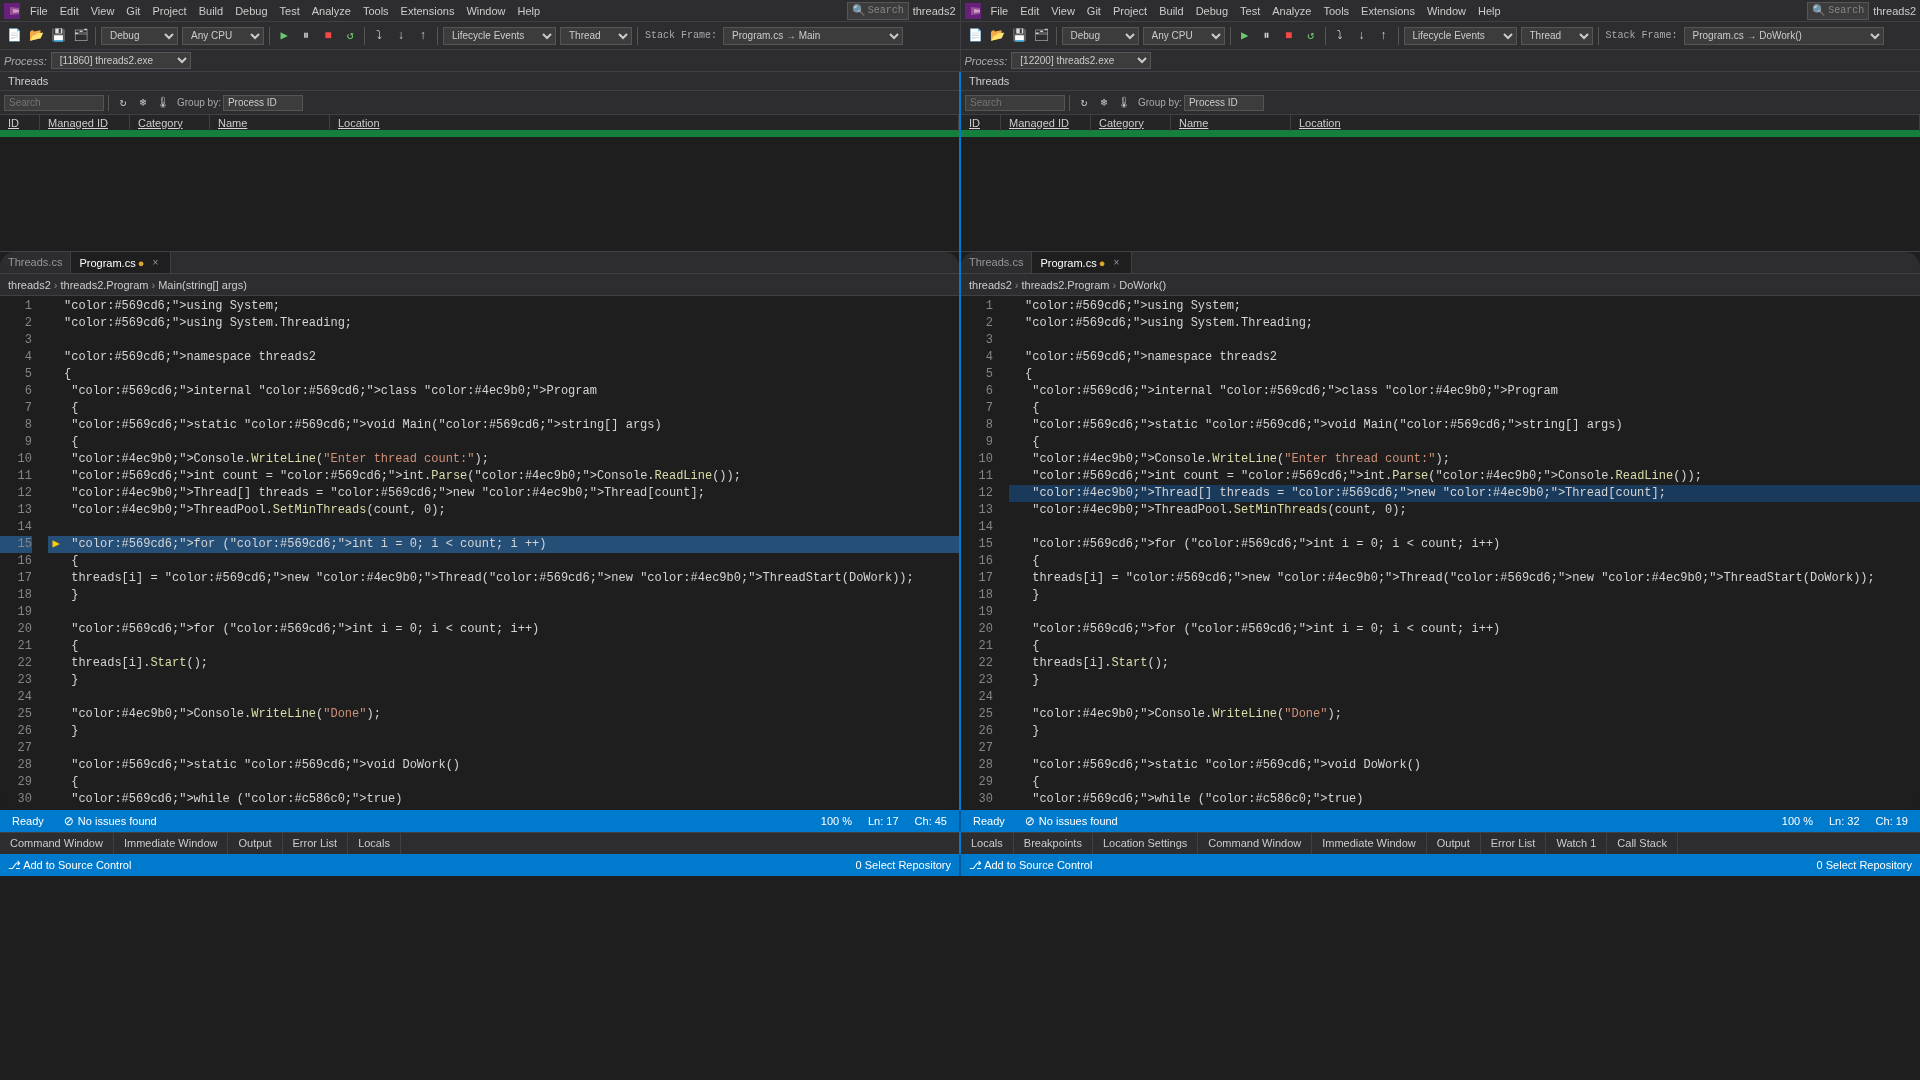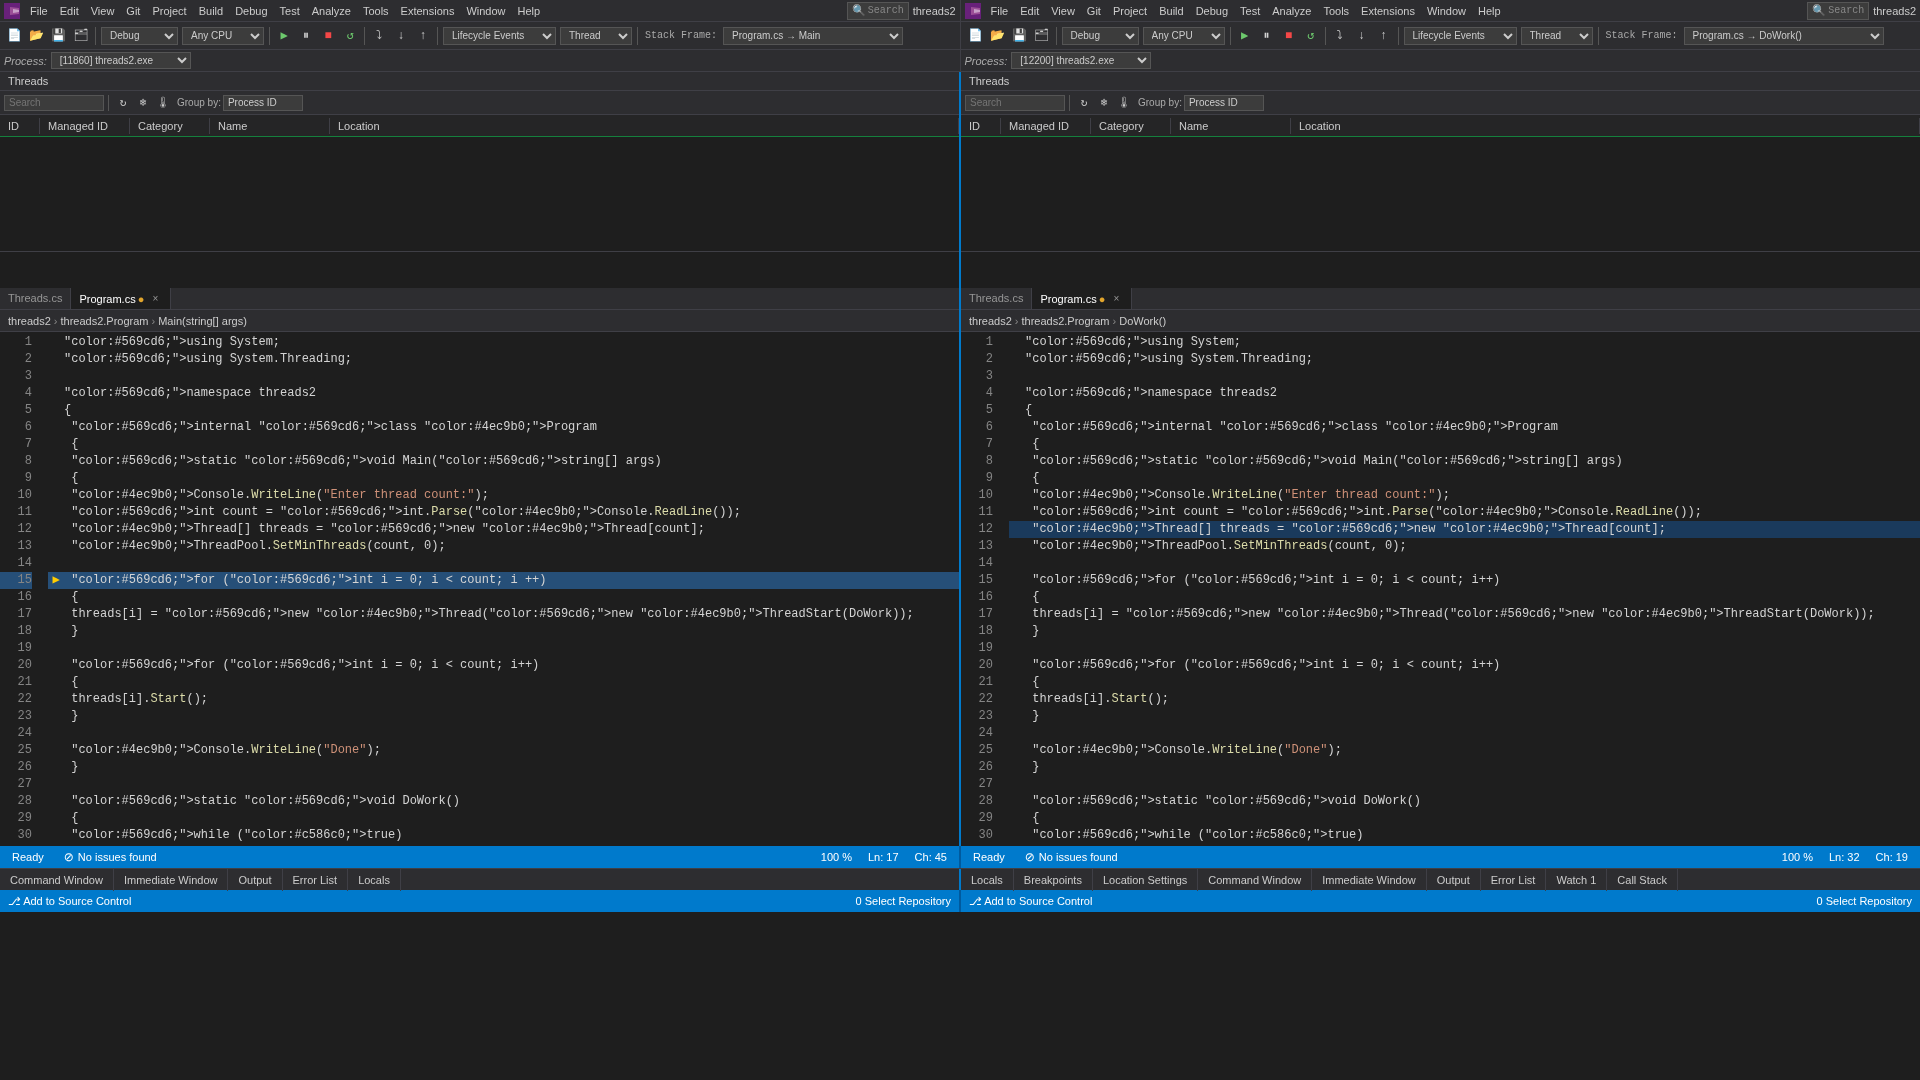--- a/index.html
+++ b/index.html
@@ -156,21 +156,20 @@
       display: flex;
       flex: 1;
       overflow: hidden;
     }
     .pane {
       flex: 1;
       display: flex;
       flex-direction: column;
       overflow: hidden;
       border-right: 2px solid #007acc;
-      gap: 36px;
     }
     .pane:last-child { border-right: none; }
 
     
     .threads-panel {
       height: 180px;
       background: #1e1e1e;
       border-bottom: 1px solid #3f3f46;
       display: flex;
       flex-direction: column;
@@ -196,23 +195,24 @@
       border: 1px solid #555;
       color: #ccc;
       font-size: 10px;
       padding: 1px 4px;
       height: 16px;
       width: 100px;
     }
     .threads-header {
       display: flex;
       background: #252526;
-      border-bottom: 1px solid #15803d;
-      height: 22px;
-      align-items: center;
+      border-bottom: 7px solid #15803d;
+      height: 22px;
+      align-items: center;
+      text-decoration: underline;
     }
     .threads-col {
       padding: 2px 8px;
       font-size: 11px;
       font-family: 'Segoe UI', sans-serif;
       color: #cccccc;
       border-right: 1px solid #3f3f46;
     }
     .col-id { width: 40px; }
     .col-managed { width: 90px; }
@@ -223,20 +223,21 @@
       flex: 1;
       background: #1e1e1e;
     }
 
     
     .editor-area {
       flex: 1;
       display: flex;
       flex-direction: column;
       overflow: hidden;
+      border-radius: 15px;
     }
 
     
     .tab-bar {
       display: flex;
       height: 22px;
       background: #2d2d30;
       border-bottom: 1px solid #3f3f46;
       align-items: flex-end;
     }
@@ -337,21 +338,21 @@
       padding: 0 4px;
       height: 22px;
     }
 
     
     .bottom-panels {
       height: 22px;
       background: #2d2d30;
       border-top: 1px solid #3f3f46;
       display: flex;
-      align-items: center;
+      align-items: flex-end;
     }
     .bottom-tabs {
       display: flex;
       height: 22px;
       flex: 1;
       border-right: 2px solid #007acc;
     }
     .bottom-tab {
       padding: 2px 10px;
       font-size: 11px;

